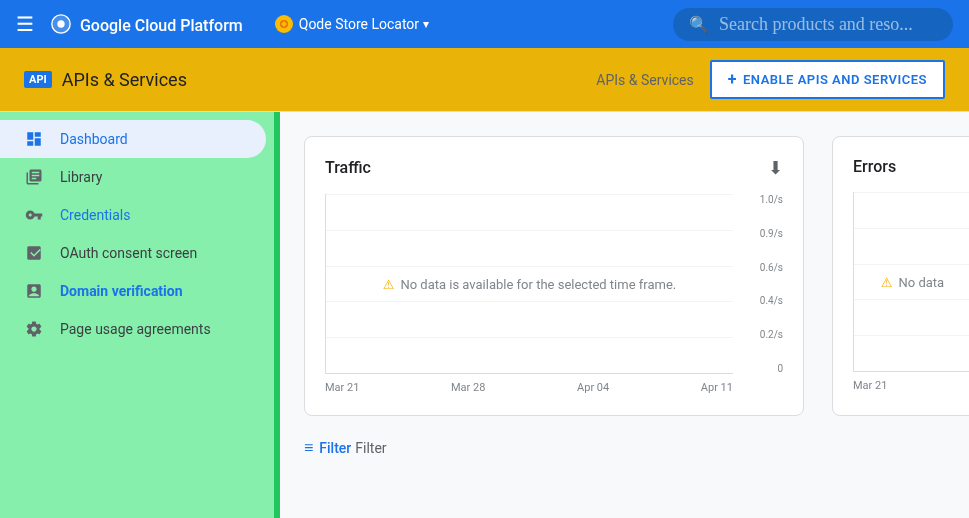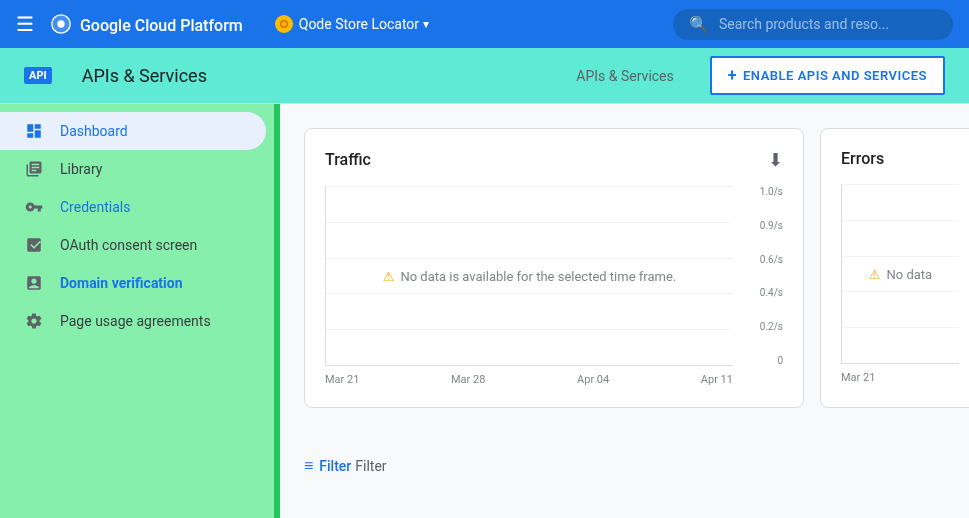--- a/index.html
+++ b/index.html
@@ -58,25 +58,24 @@
       font-size: 14px;
       min-width: 280px;
       cursor: text;
     }
     .search-bar .search-icon-top { margin-right: 10px; font-size: 16px; }
 
     
     .secondary-header {
       display: flex;
       align-items: center;
-      background: #5eead4;
-      height: 56px;
+      background: #eab308;
+      height: 64px;
       padding: 0 24px;
       border-bottom: 1px solid #dadce0;
-      gap: 20px;
     }
     .api-badge {
       background: #1a73e8;
       color: white;
       font-size: 11px;
       font-weight: 700;
       padding: 2px 5px;
       border-radius: 2px;
       margin-right: 10px;
     }
@@ -145,22 +144,22 @@
     .content-area {
       flex: 1;
       overflow-y: auto;
       padding: 24px;
       background: #f8f9fa;
     }
 
     
     .charts-row {
       display: flex;
-      gap: 16px;
-      margin-bottom: 36px;
+      gap: 28px;
+      margin-bottom: 10px;
     }
 
     .chart-card {
       background: white;
       border: 1px solid #dadce0;
       border-radius: 8px;
       padding: 20px;
       flex: 0 0 500px;
       min-height: 280px;
     }
@@ -277,21 +276,21 @@
         <circle cx="5" cy="5" r="4" fill="#e8710a"></circle>
         <path d="M2 5 L5 2 L8 5 L5 8 Z" fill="#fbbc04"></path>
       </svg>
     </div>
     <span>Qode Store Locator</span>
     <span class="chevron-icon">▾</span>
   </div>
   <div class="spacer"></div>
   <div class="search-bar">
     <span class="search-icon-top">🔍</span>
-    <span style="opacity:0.7;font-size:14px;">Search products and reso...</span>
+    <span style="opacity:0.7;font-size:18px;font-family:Liberation Serif, serif;">Search products and reso...</span>
   </div>
 </div>
 
 <div class="secondary-header">
   <div class="api-badge">API</div>
   <span class="section-title">APIs &amp; Services</span>
   <div class="spacer"></div>
   <span style="font-size:14px;color:#5f6368;margin-right:16px;">APIs &amp; Services</span>
   <button class="enable-btn">
     <span class="plus">+</span>

